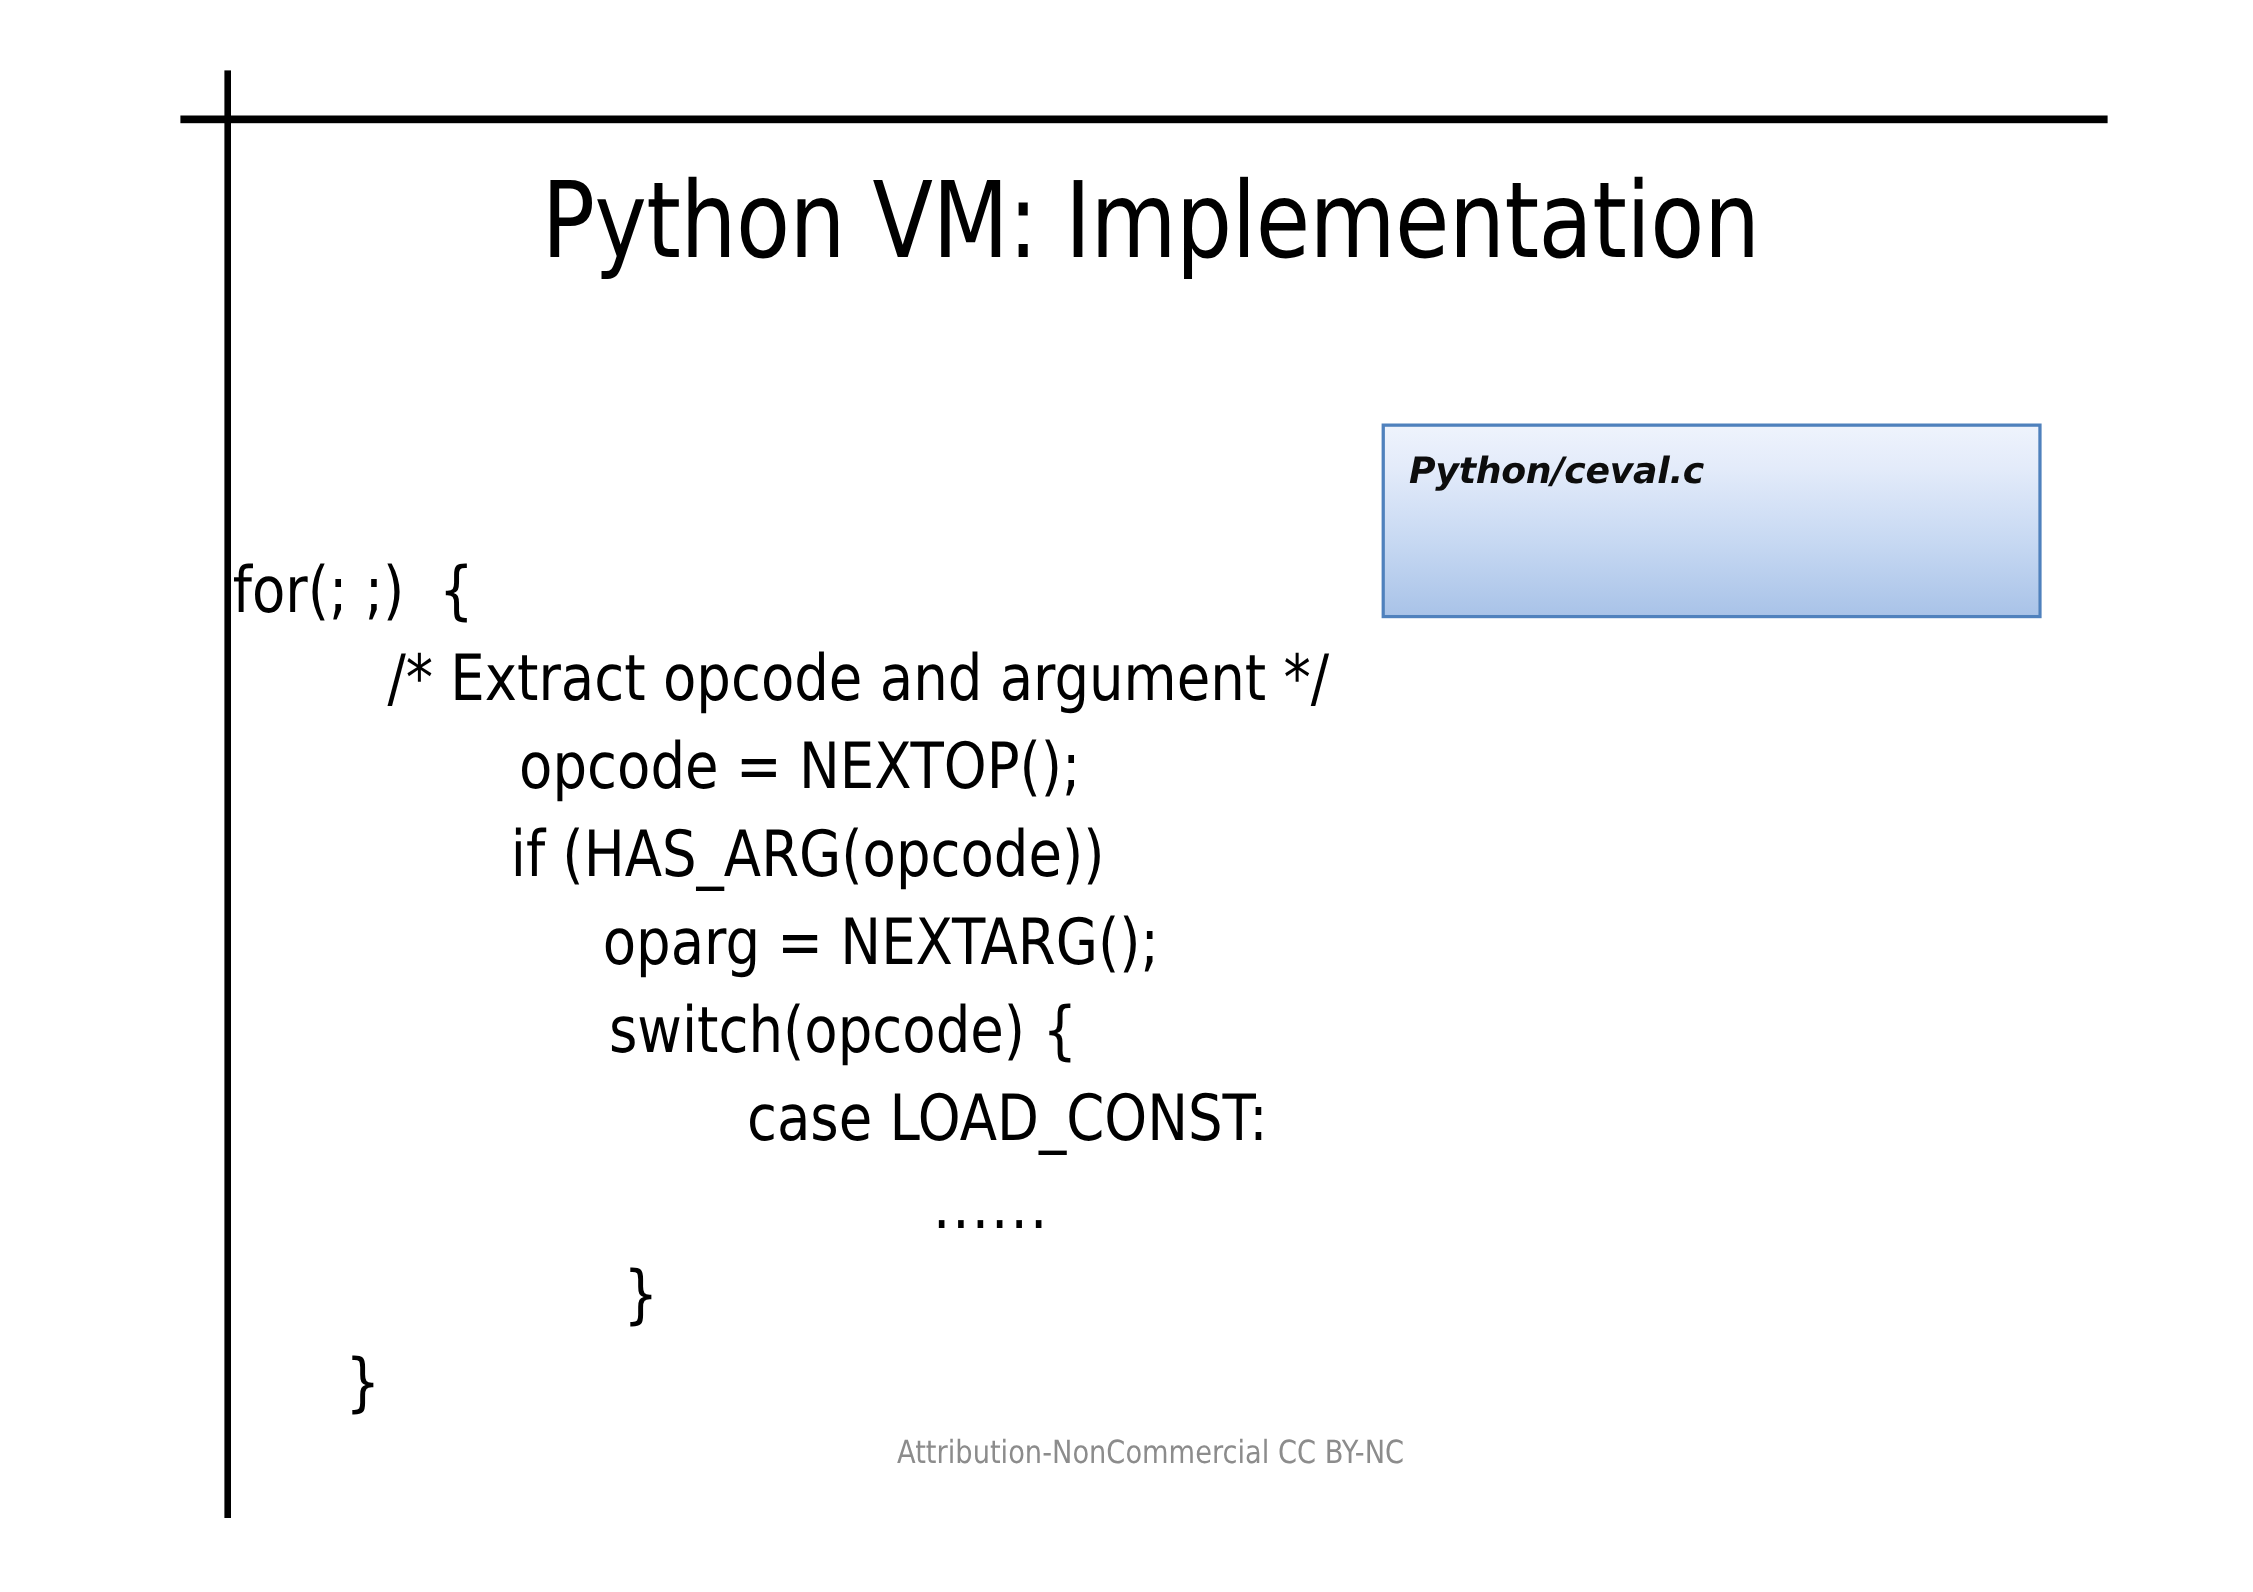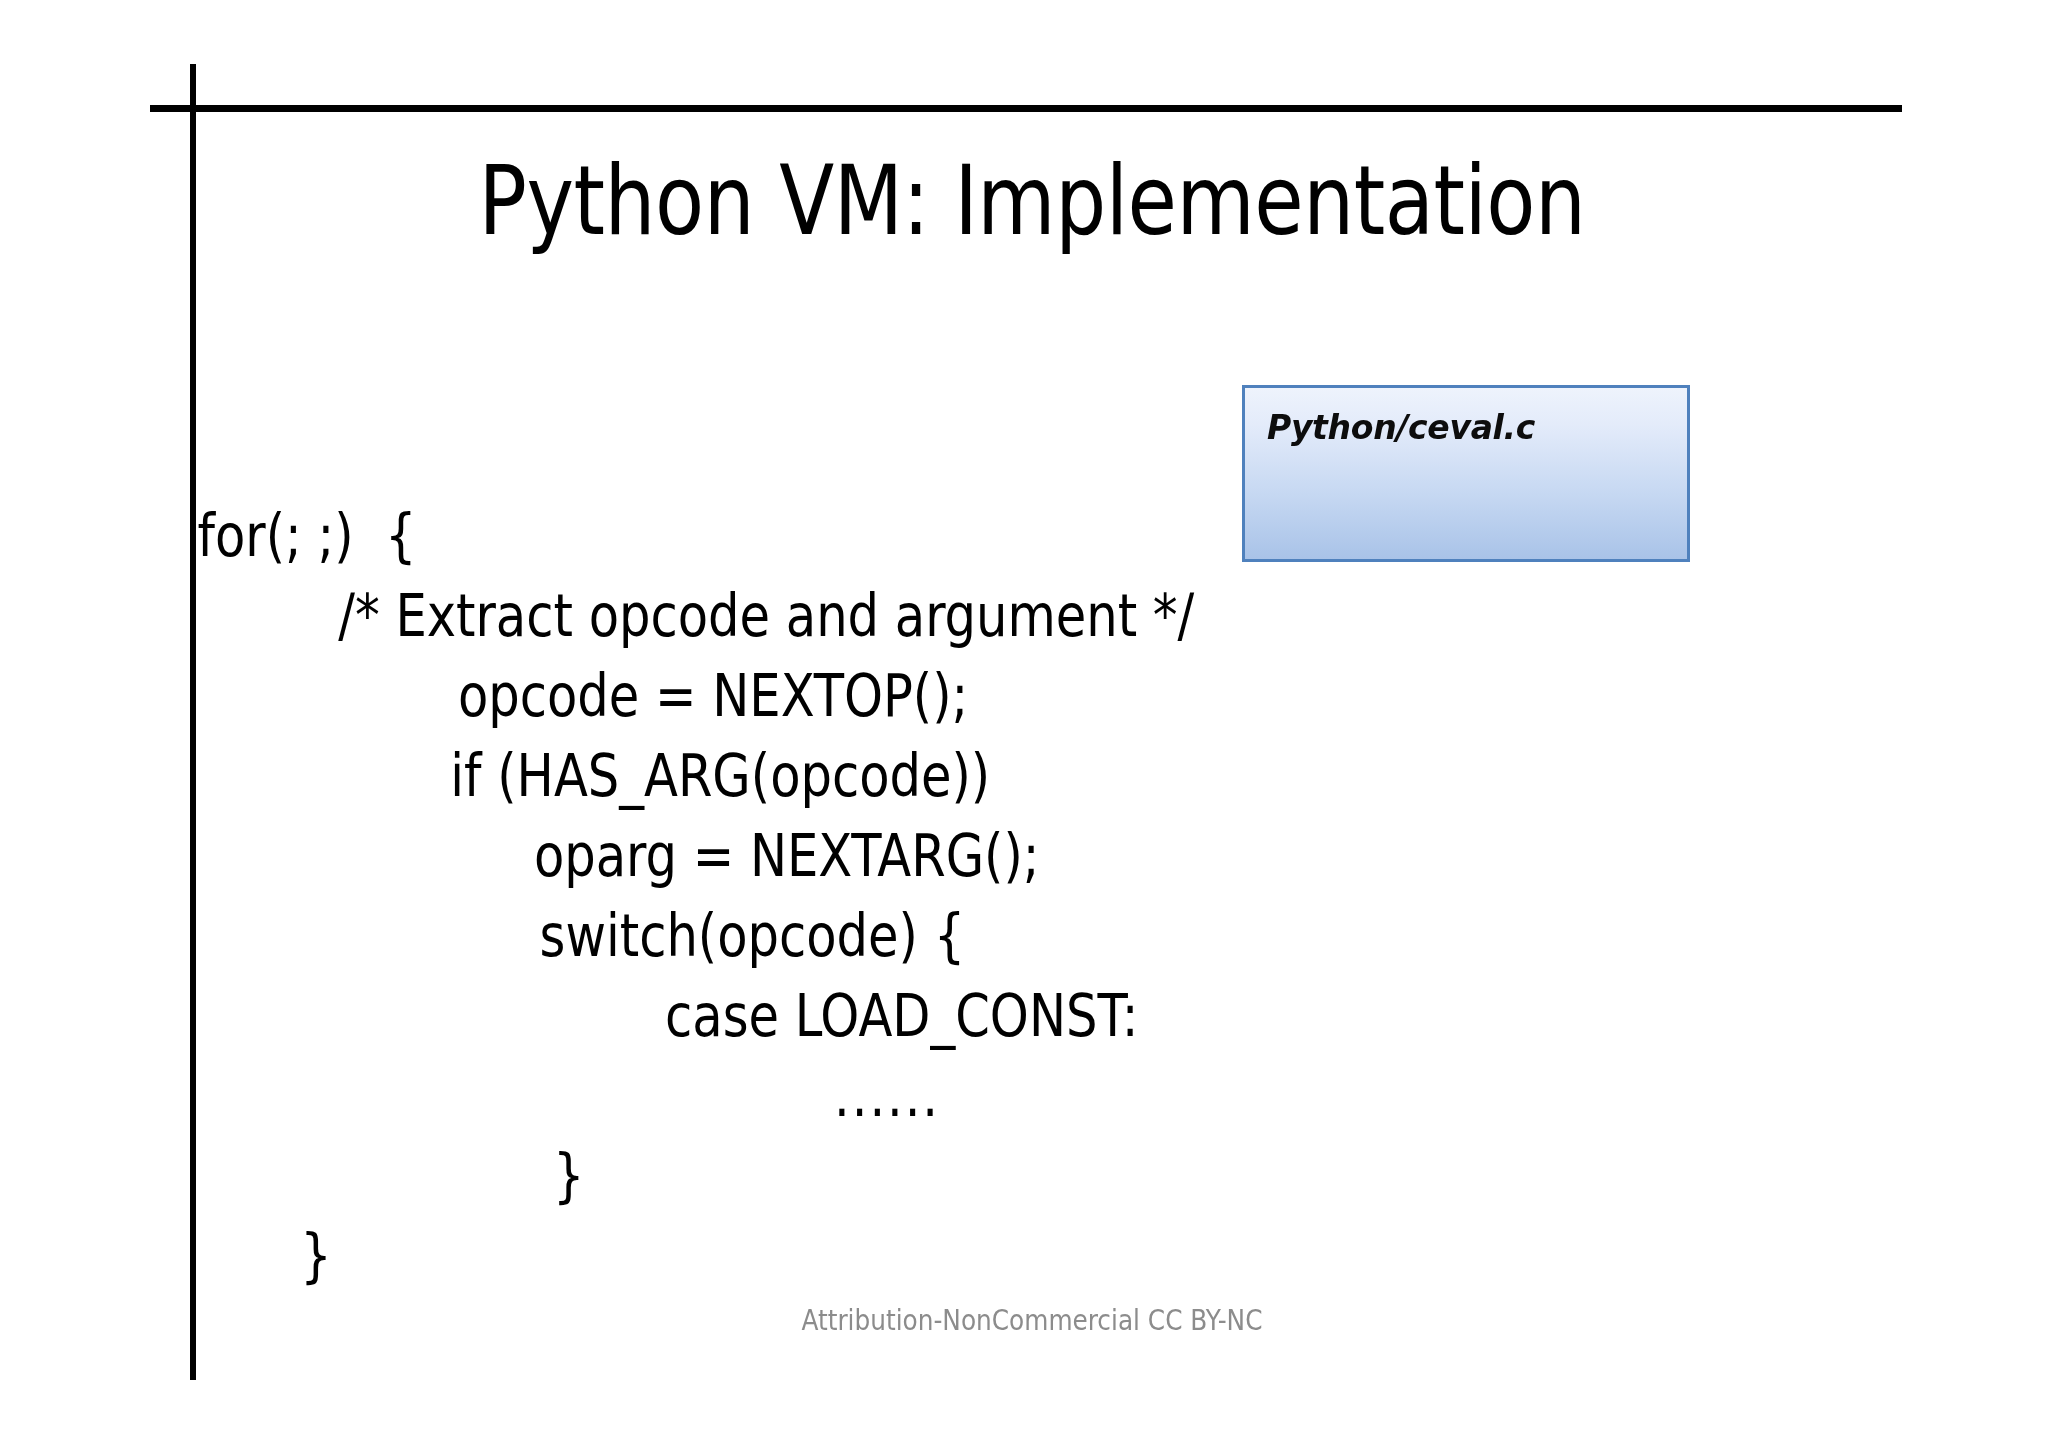--- a/index.html
+++ b/index.html
@@ -13,20 +13,21 @@
     position: relative;
     overflow: hidden;
     font-family: "DejaVu Sans", sans-serif;
     -webkit-font-smoothing: antialiased;
   }
 
   .slide {
     position: absolute;
     inset: 0;
     background: #ffffff;
+    margin-left: 14px;
   }
 
   
   .rule-vertical {
     position: absolute;
     left: 190px;
     top: 64px;
     width: 6px;
     height: 1316px;
     background: #000000;
@@ -87,21 +88,21 @@
 
   .ellipsis-line {
     letter-spacing: 2px;
   }
 
   
   .callout {
     position: absolute;
     left: 1242px;
     top: 385px;
-    width: 448px;
+    width: 600px;
     height: 177px;
     box-sizing: border-box;
     border: 3px solid #4f81bd;
     background: linear-gradient(to bottom, #eef3fc 0%, #e3ebfa 22%, #c6d8f2 62%, #a9c3e8 100%);
     box-shadow: 0 0 0 0 rgba(0,0,0,0);
   }
   .callout-line {
     position: absolute;
     left: 22px;
     font-family: "DejaVu Sans", "Liberation Sans", sans-serif;

